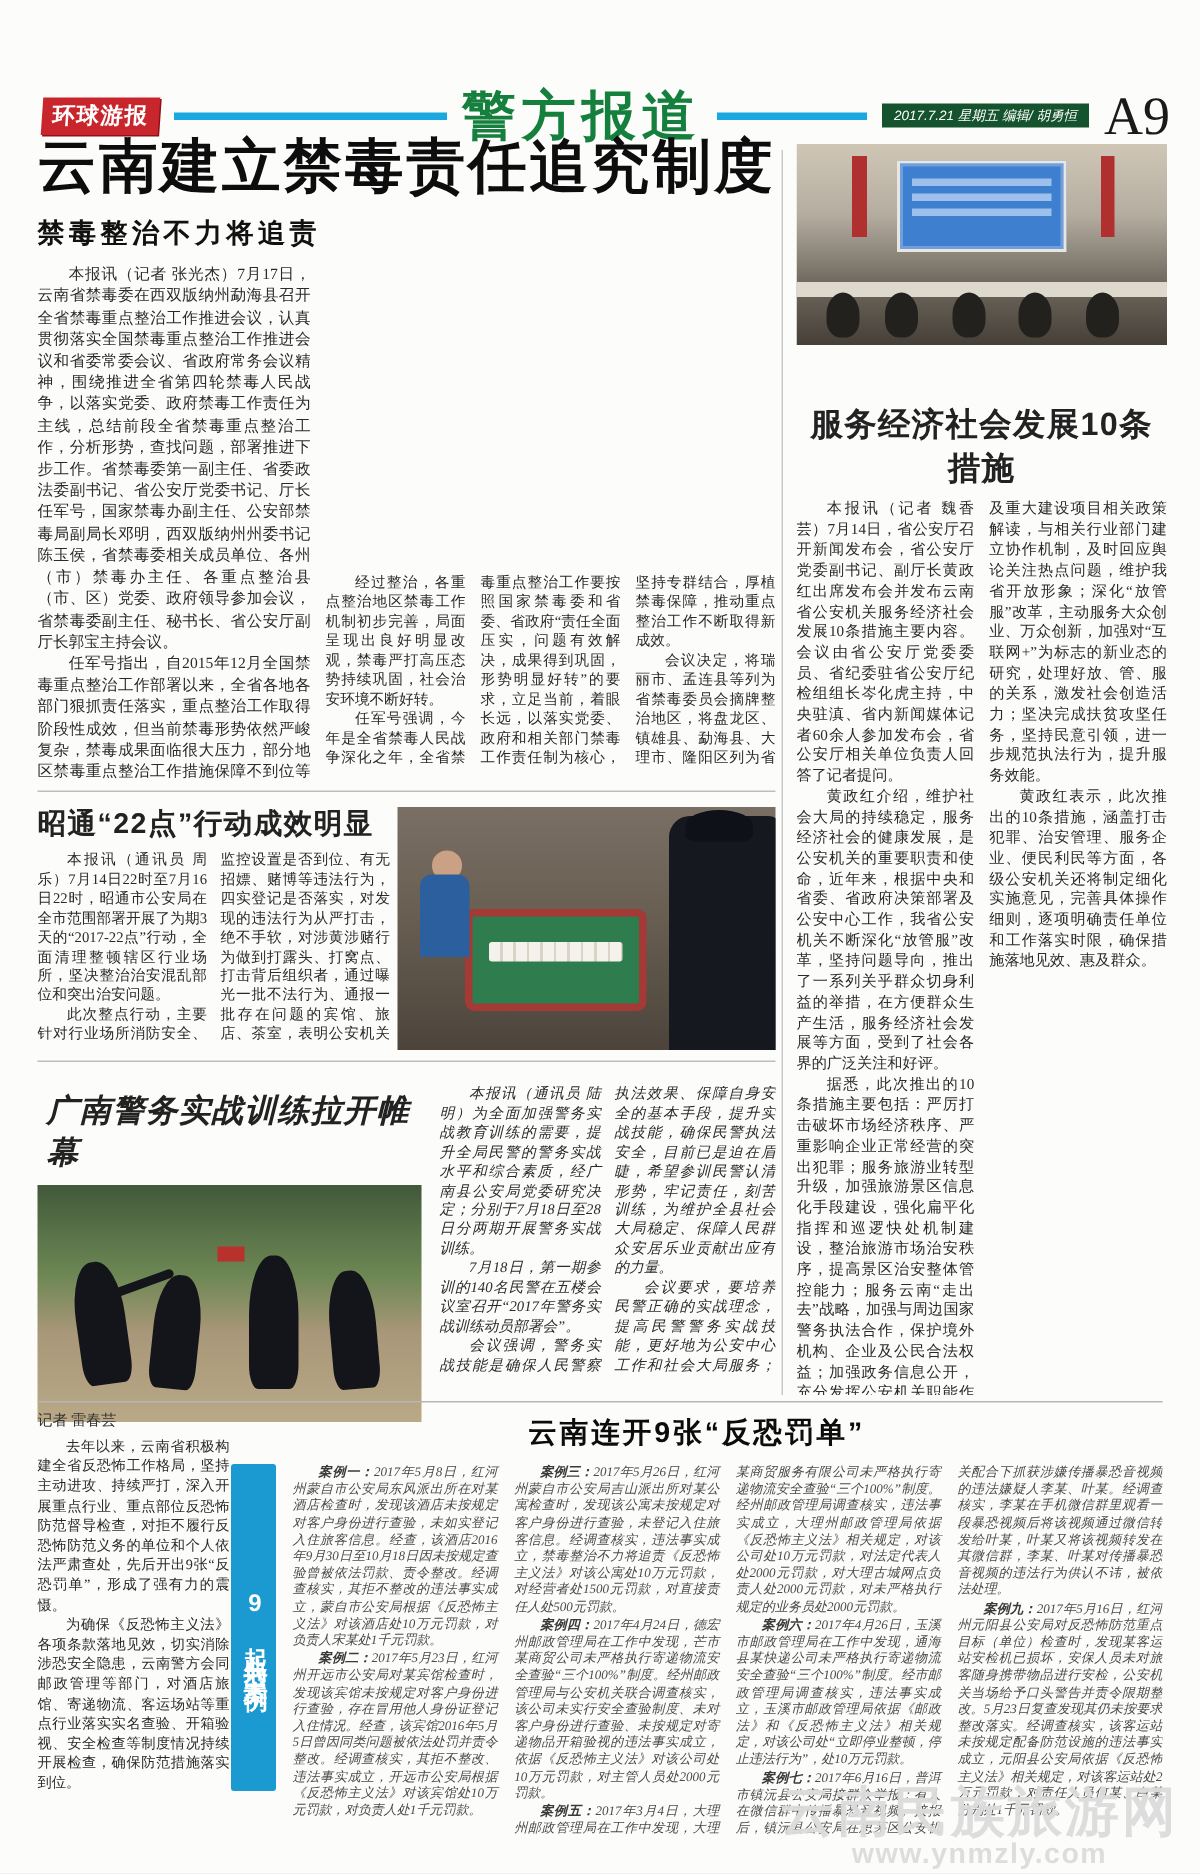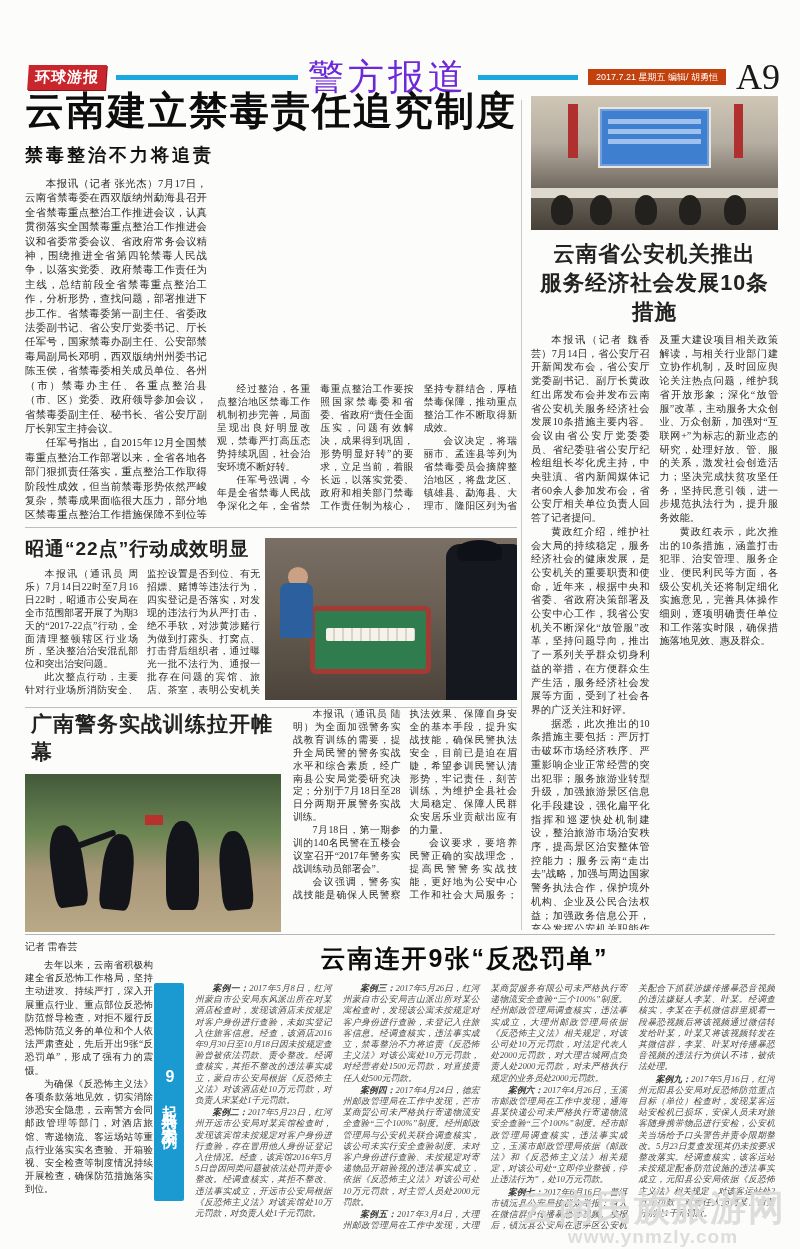--- a/index.html
+++ b/index.html
@@ -6,24 +6,24 @@
   html,body { background:#e8e8e6; }
   .page { position:relative; width:800px; height:1249px; margin:0 auto; background:#fcfcfa;
           font-family:"Liberation Serif","DejaVu Serif",serif; color:#222; overflow:hidden; }
 
   
   .masthead { position:absolute; left:28px; right:20px; top:58px; height:38px; display:flex; align-items:center; }
   .logo { background:#c8252c; color:#fff; font-family:"Liberation Sans",sans-serif; font-weight:bold;
           font-size:15px; padding:3px 7px; letter-spacing:1px; transform:skewX(-4deg); box-shadow:1px 1px 0 #8e1118; }
   .hrule { height:5px; background:#1ba7e0; flex:1; margin:0 10px; }
   .hrule.short { flex:0.55; }
-  .section-title { font-family:"Liberation Sans",sans-serif; font-weight:400; color:#6d28d9;
+  .section-title { font-family:"Liberation Sans",sans-serif; font-weight:700; color:#15803d;
           font-size:36px; letter-spacing:4px; line-height:1; }
-  .datebar { background:#c2410c; color:#fff; font-size:9px; line-height:14px; padding:1px 8px; white-space:nowrap;
-          font-family:"Liberation Sans",sans-serif; }
+  .datebar { background:#14532d; color:#fff; font-size:9px; line-height:14px; padding:1px 8px; white-space:nowrap;
+          font-family:"Liberation Sans",sans-serif;font-style:italic; }
   .pageno { font-family:"Liberation Serif",serif; font-size:36px; line-height:1; color:#1a1a1a; margin-left:10px; }
 
   
   .vdivider { position:absolute; left:521px; top:100px; width:1px; height:830px; background:#c9c9c9; }
   .left-region { position:absolute; left:25px; top:84px; width:492px; }
   .right-region { position:absolute; left:531px; top:96px; width:247px; height:834px; overflow:hidden; }
 
   p.body { font-size:10.4px; line-height:14.4px; text-align:justify; text-indent:2em; color:#2a2a2a; }
   .small p.body { font-size:9.8px; line-height:12.9px; }
 
@@ -84,40 +84,40 @@
   .p4-f4 { left:76%; top:36%; width:12%; height:50%; transform:rotate(-5deg); }
   .p4-arm { position:absolute; left:18%; top:40%; width:18%; height:4%; background:#14151a; border-radius:3px; transform:rotate(-20deg); }
   .p4-flag { position:absolute; left:47%; top:26%; width:7%; height:6%; background:#b8312c; }
 
   
   .art2 { position:relative; height:172px; margin-top:8px; border-bottom:1px solid #bdbdbd; padding-bottom:6px; }
   .art2 h3 { font-family:"Liberation Sans",sans-serif; font-weight:900; font-size:19px; letter-spacing:1px; width:238px; }
   .a2text { width:235px; height:138px; margin-top:6px; overflow:hidden; column-count:2; column-gap:9px; column-fill:auto; }
 
   
-  .art3 { position:relative; height:204px; margin-top:0; }
+  .art3 { position:relative; height:204px; margin-top:16px;font-style:italic; }
   .a3left { position:absolute; left:0; top:0; width:256px; }
   .art3 h3 { font-family:"Liberation Sans",sans-serif; font-weight:900; font-size:21px; letter-spacing:1px; margin:2px 0 8px 6px; }
   .a3text { position:absolute; left:268px; top:0; width:224px; height:200px; overflow:hidden;
             column-count:2; column-gap:9px; column-fill:auto; }
 
   
   .rart h2 { font-family:"Liberation Sans",sans-serif; font-weight:900; font-size:21.5px; line-height:29px;
              text-align:center; margin:10px 0 6px; letter-spacing:1px; }
   .rbody { height:648px; overflow:hidden; column-count:2; column-gap:10px; column-fill:auto; }
   .rbody p.body { font-size:10.1px; line-height:13.7px; }
 
   
   .bottom { position:absolute; left:25px; top:934px; width:750px; height:308px; border-top:1px solid #b5b5b5; padding-top:5px; }
   .b-flex { display:flex; gap:1px; height:100%; }
   .b-intro { width:128px; flex:0 0 128px; overflow:hidden; }
   .b-byline { font-size:10px; color:#333; margin-bottom:5px; }
   .b-intro p.body { font-size:9.5px; line-height:13.2px; }
   .b-right { flex:1; display:flex; flex-direction:column; }
-  .b-headline { font-family:"Liberation Sans",sans-serif; font-weight:900; font-size:25px; letter-spacing:2px;
+  .b-headline { font-family:"Liberation Sans",sans-serif; font-weight:900; font-size:19px; letter-spacing:2px;
                 text-align:center; margin:2px 0 8px; color:#0c0c0c; }
   .b-inner { display:flex; gap:11px; flex:1; }
   .b-bar { flex:0 0 30px; width:30px; height:218px; background:#1b9ad2; color:#fff; border-radius:2px;
            display:flex; align-items:center; justify-content:center;
            writing-mode:vertical-rl; text-orientation:upright; font-family:"Liberation Sans",sans-serif;
            font-weight:bold; font-size:16px; letter-spacing:7px; padding-top:10px; }
   .b-cases { flex:1; height:252px; overflow:hidden; column-count:4; column-gap:11px; column-fill:auto; }
   .b-cases p { font-size:8.7px; line-height:11.2px; text-align:justify; text-indent:2em; color:#4a4a4a;
                font-style:italic; margin-bottom:1px; }
   .b-cases b { font-style:italic; color:#3a3a3a; }
@@ -209,21 +209,21 @@
         </div>
       <div class="p2-banner p2-b1"></div>
       <div class="p2-banner p2-b2"></div>
       <div class="p2-table"></div>
       <div class="p2-head" style="left:8%"></div>
       <div class="p2-head" style="left:24%"></div>
       <div class="p2-head" style="left:42%"></div>
       <div class="p2-head" style="left:60%"></div>
       <div class="p2-head" style="left:78%"></div>
     </div>
-    <h2><span>云南省公安机关推出</span><br>
+    <h2><br>
         <span>服务经济社会发展10条措施</span></h2>
     <div class="rbody">
       <p class="body">本报讯（记者 魏香芸）7月14日，省公安厅召开新闻发布会，省公安厅党委副书记、副厅长黄政红出席发布会并发布云南省公安机关服务经济社会发展10条措施主要内容。会议由省公安厅党委委员、省纪委驻省公安厅纪检组组长岑化虎主持，中央驻滇、省内新闻媒体记者60余人参加发布会，省公安厅相关单位负责人回答了记者提问。</p>
       <p class="body">黄政红介绍，维护社会大局的持续稳定，服务经济社会的健康发展，是公安机关的重要职责和使命，近年来，根据中央和省委、省政府决策部署及公安中心工作，我省公安机关不断深化“放管服”改革，坚持问题导向，推出了一系列关乎群众切身利益的举措，在方便群众生产生活，服务经济社会发展等方面，受到了社会各界的广泛关注和好评。</p>
       <p class="body">据悉，此次推出的10条措施主要包括：严厉打击破坏市场经济秩序、严重影响企业正常经营的突出犯罪；服务旅游业转型升级，加强旅游景区信息化手段建设，强化扁平化指挥和巡逻快处机制建设，整治旅游市场治安秩序，提高景区治安整体管控能力；服务云南“走出去”战略，加强与周边国家警务执法合作，保护境外机构、企业及公民合法权益；加强政务信息公开，充分发挥公安机关职能作用，突出旅游、生态、环境、食品安全、校园安全等重点领域、重点行业以及重大建设项目相关政策解读，与相关行业部门建立协作机制，及时回应舆论关注热点问题，维护我省开放形象；深化“放管服”改革，主动服务大众创业、万众创新，加强对“互联网+”为标志的新业态的研究，处理好放、管、服的关系，激发社会创造活力；坚决完成扶贫攻坚任务，坚持民意引领，进一步规范执法行为，提升服务效能。</p>
       <p class="body">黄政红表示，此次推出的10条措施，涵盖打击犯罪、治安管理、服务企业、便民利民等方面，各级公安机关还将制定细化实施意见，完善具体操作细则，逐项明确责任单位和工作落实时限，确保措施落地见效、惠及群众。</p>
     </div>
   </aside>
 
   <section class="bottom">

